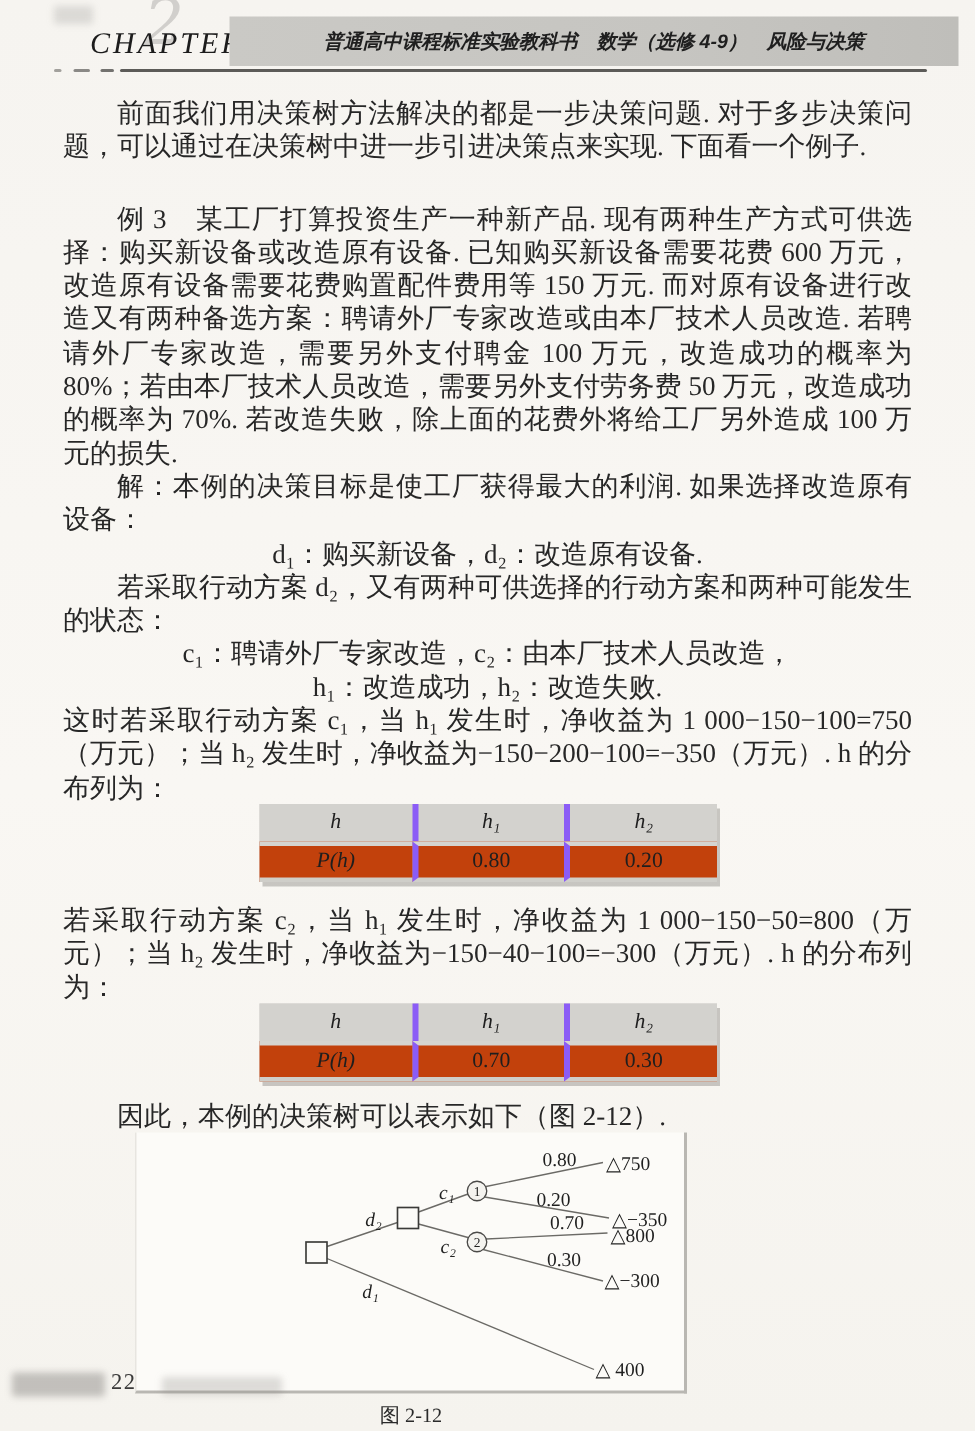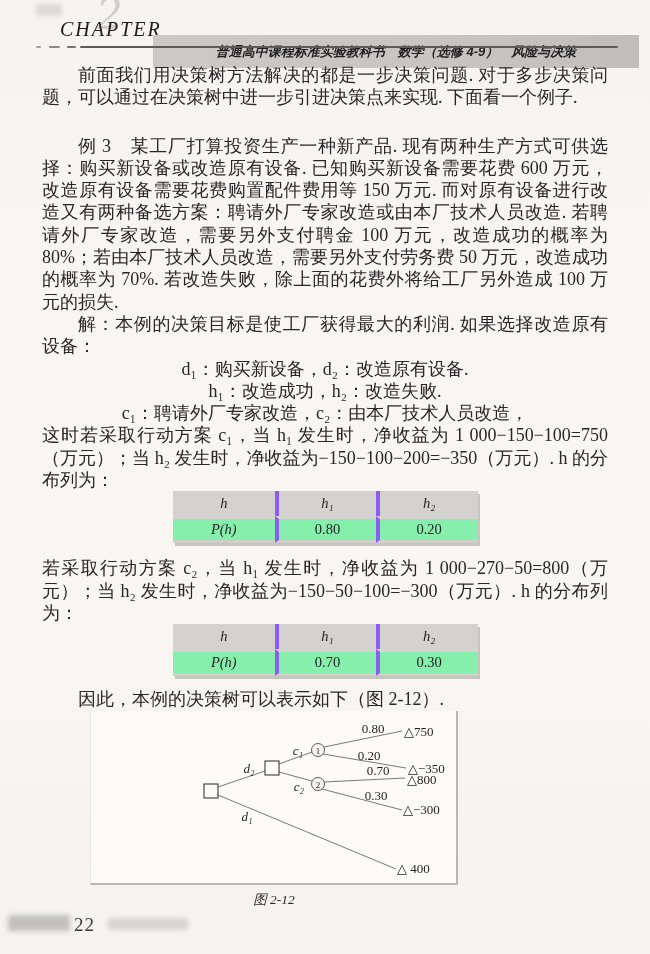--- a/index.html
+++ b/index.html
@@ -15,21 +15,21 @@
     position:absolute; left:96px; top:-10px; font-size:42px; font-style:italic;
     color:rgba(150,148,144,.38); font-family:"DejaVu Serif",serif;
   }
   .chapter-label {
     position:absolute; left:60px; top:18px; font-size:20px; font-style:italic;
     letter-spacing:2px; color:#1c1c1c; font-family:"Liberation Serif",serif;
   }
   .header-bar {
     position:absolute; left:153px; top:11px; width:486px; height:33px;
     background:linear-gradient(90deg,#cac9c5,#c6c5c1 60%,#bfbeba);
-    display:flex; align-items:center; justify-content:center;margin-top:24px;
+    display:flex; align-items:center; justify-content:center;
   }
   .header-bar span {
     font-family:"Liberation Sans","DejaVu Sans",sans-serif;
     font-weight:bold; font-style:italic; font-size:13px; color:#1f1f1f;
     white-space:nowrap;
   }
   .header-rule { position:absolute; top:45px; left:36px; width:582px; height:3px; }
   .header-rule .dash { position:absolute; top:1px; height:2px; background:#5c5b58; border-radius:1px; }
   .d1 { left:0; width:5px; opacity:.55; }
   .d2 { left:13px; width:11px; opacity:.7; }
@@ -46,43 +46,43 @@
   .mt-t2 { margin-top:14px !important; }
   .mt-cc { margin-top:12px !important; }
   
   .dist-table {
     width:305px; margin-left:131px; border-collapse:separate; border-spacing:0;
     background:#d5d4d0; box-shadow:2px 3px 0 rgba(140,138,133,.45);
     font-size:14.5px; color:#1e1e1e; table-layout:fixed;
   }
   .dist-table td { text-align:center; }
   .dist-table tr.t-head td { height:25px; background:#d3d2ce; }
-  .dist-table tr.t-body td { height:27px; background:#86efac; }
+  .dist-table tr.t-body td { height:27px; background:#c2410c; }
   .dist-table td.sep { border-left:4px solid #8b5cf6; }
   .dist-table tr.t-body td { border-top:3px solid #d5d4d0; border-bottom:3px solid #cfcec9; }
   .mathvar { font-style:italic; font-family:"Liberation Serif","DejaVu Serif",serif; }
   
   .figure-wrap { margin-left:48px; width:368px; }
   .figure-panel {
     width:368px; height:174px; background:#fcfbf8;
     border-right:2px solid #b9b7b2; border-bottom:2px solid #b9b7b2;
     border-left:1px solid #e7e5e0;
   }
   .figure-panel svg text {
     font-family:"Liberation Serif","DejaVu Serif",serif; font-size:13px; fill:#1f1f1f;
   }
   .figure-panel svg text.it { font-style:italic; }
   .figure-panel svg line { stroke:#6b6a66; stroke-width:0.9; }
   .figure-panel svg rect { fill:#fcfbf8; stroke:#3a3a38; stroke-width:1.1; }
   .figure-panel svg circle { fill:#f4f3ef; stroke:#4a4947; stroke-width:0.9; }
   .figure-caption {
-    width:368px; text-align:center; margin-top:6px; font-size:13.5px; color:#2a2a2a;font-style:italic;
+    width:368px; text-align:center; margin-top:6px; font-size:13.5px; color:#2a2a2a;
   }
   
-  .page-number { position:absolute; left:74px; top:914px; font-size:19px; color:#3a3a3a; letter-spacing:1px; }
+  .page-number { position:absolute; left:74px; top:914px; font-size:15px; color:#3a3a3a; letter-spacing:1px; }
   .smudge { position:absolute; filter:blur(2.5px); border-radius:2px; }
   .sm-a { left:8px; top:915px; width:62px; height:16px; background:rgba(110,108,104,.38); }
   .sm-b { left:108px; top:918px; width:80px; height:12px; background:rgba(130,128,124,.26); }
   .sm-c { left:36px; top:4px;  width:26px; height:12px; background:rgba(140,138,134,.25); }
 </style>
 </head>
 <body>
 
 <div class="page">
 
@@ -97,40 +97,41 @@
     <i class="dash d2"></i>
     <i class="dash d3"></i>
     <i class="dash d4"></i>
   </div>
 
   <div class="text-col">
     <p class="indent">前面我们用决策树方法解决的都是一步决策问题. 对于多步决策问题，可以通过在决策树中进一步引进决策点来实现. 下面看一个例子.</p>
     <p class="indent mt-ex">例 3　某工厂打算投资生产一种新产品. 现有两种生产方式可供选择：购买新设备或改造原有设备. 已知购买新设备需要花费 600 万元，改造原有设备需要花费购置配件费用等 150 万元. 而对原有设备进行改造又有两种备选方案：聘请外厂专家改造或由本厂技术人员改造. 若聘请外厂专家改造，需要另外支付聘金 100 万元，改造成功的概率为 80%；若由本厂技术人员改造，需要另外支付劳务费 50 万元，改造成功的概率为 70%. 若改造失败，除上面的花费外将给工厂另外造成 100 万元的损失.</p>
     <p class="indent">解：本例的决策目标是使工厂获得最大的利润. 如果选择改造原有设备：</p>
     <p class="center mathline">d₁：购买新设备，d₂：改造原有设备.</p>
+    <p class="indent">若采取行动方案 d₂，又有两种可供选择的行动方案和两种可能发生的状态：</p>
+    <p class="center mathline">c₁：聘请外厂专家改造，c₂：由本厂技术人员改造，</p>
     <p class="center mathline">h₁：改造成功，h₂：改造失败.</p>
-    <p class="center mathline">c₁：聘请外厂专家改造，c₂：由本厂技术人员改造，</p>
-    <p>这时若采取行动方案 c₁，当 h₁ 发生时，净收益为 1 000−150−100=750（万元）；当 h₂ 发生时，净收益为−150−100−200=−350（万元）. h 的分布列为：</p>
+    <p>这时若采取行动方案 c₁，当 h₁ 发生时，净收益为 1 000−150−100=750（万元）；当 h₂ 发生时，净收益为−150−200−100=−350（万元）. h 的分布列为：</p>
 
     <table class="dist-table">
       <tbody>
         <tr class="t-head">
           <td class="mathvar">h</td>
           <td class="mathvar sep">h₁</td>
           <td class="mathvar sep">h₂</td>
         </tr>
         <tr class="t-body">
           <td class="mathvar">P(h)</td>
           <td class="sep">0.80</td>
           <td class="sep">0.20</td>
         </tr>
       </tbody>
     </table>
 
-    <p class="mt-t2">若采取行动方案 c₂，当 h₁ 发生时，净收益为 1 000−270−50=800（万元）；当 h₂ 发生时，净收益为−150−50−100=−300（万元）. h 的分布列为：</p>
+    <p class="mt-t2">若采取行动方案 c₂，当 h₁ 发生时，净收益为 1 000−150−50=800（万元）；当 h₂ 发生时，净收益为−150−40−100=−300（万元）. h 的分布列为：</p>
 
     <table class="dist-table">
       <tbody>
         <tr class="t-head">
           <td class="mathvar">h</td>
           <td class="mathvar sep">h₁</td>
           <td class="mathvar sep">h₂</td>
         </tr>
         <tr class="t-body">
           <td class="mathvar">P(h)</td>

